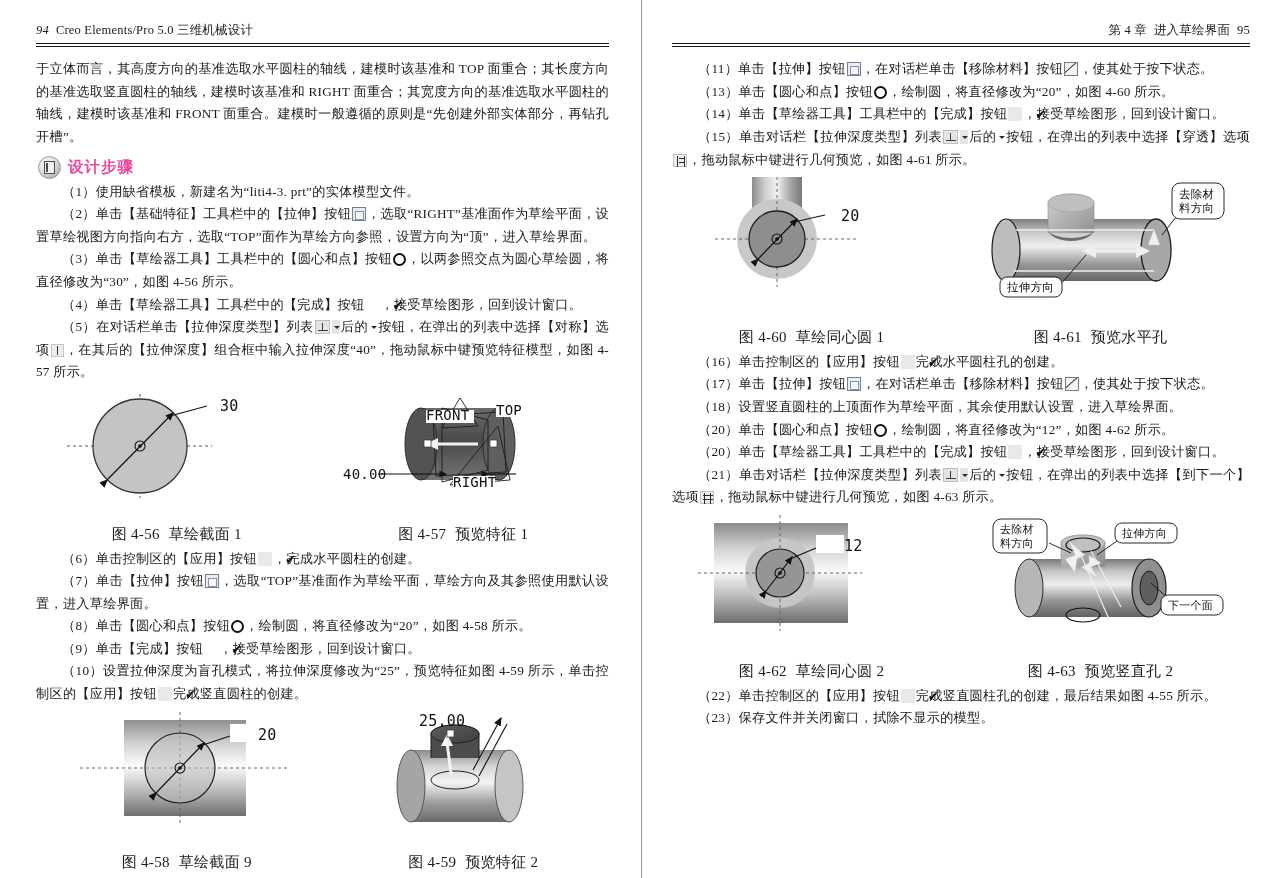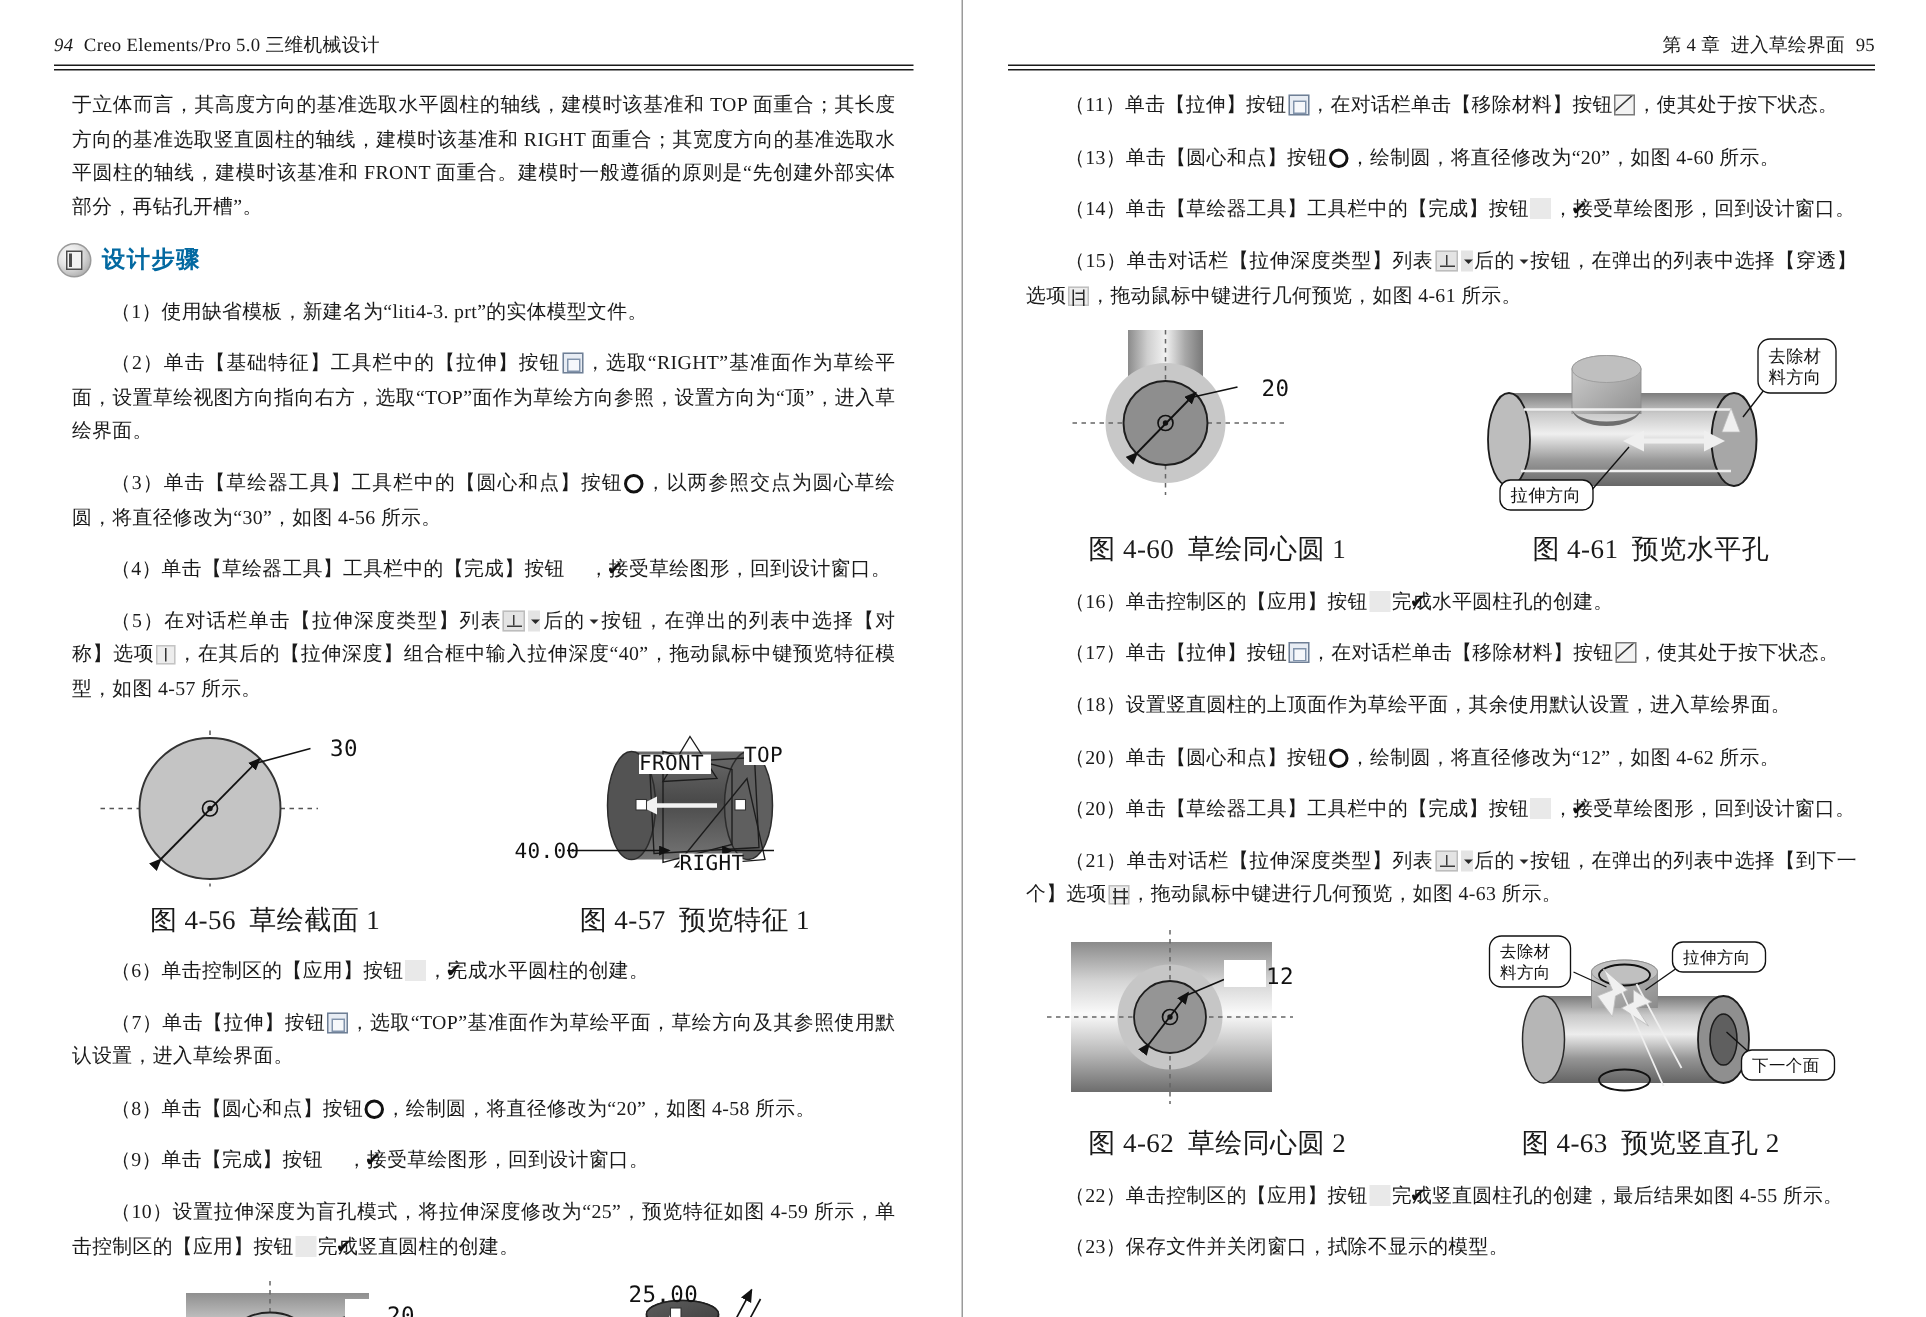--- a/index.html
+++ b/index.html
@@ -62,21 +62,21 @@
   
   .body {
     margin-top: 11px;
     font-size: 13.2px;
     line-height: 22.6px;
     text-align: justify;
     text-justify: inter-ideograph;
     letter-spacing: .25px;
   }
   p.para {
-    margin: 12px;
+    margin: 0;
     text-indent: 0;
   }
   p.ind { text-indent: 26px; }
 
   
   .sect-head {
     display: flex;
     align-items: center;
     gap: 7px;
     margin: 7px 0 2px 2px;
@@ -105,21 +105,21 @@
     left: 7px; top: 6px;
     width: 2px; height: 9px;
     background: #4c4c4c;
     box-shadow: 0 0 0 0 #4c4c4c;
   }
   .sect-title {
     font-family: "DejaVu Sans", "Liberation Sans", sans-serif;
     font-size: 15.5px;
     font-weight: bold;
     letter-spacing: 1px;
-    color: #0369a1;
+    color: #ec4899;
   }
 
   
   .ic {
     display: inline-block;
     vertical-align: -3px;
     margin: 0 1px;
     box-sizing: border-box;
   }
   .ic-extrude {
@@ -272,22 +272,22 @@
     margin: 6px 0 2px 0;
   }
   .fig {
     text-align: center;
   }
   .fig-art {
     position: relative;
     margin: 0 auto;
   }
   .fig-cap {
-    font-size: 18px;
-    margin-top: 9px;
+    font-size: 15px;
+    margin-top: 23px;
     white-space: nowrap;
     letter-spacing: .3px;
   }
   .fig-cap .num { margin-right: 9px; }
   svg { display: block; overflow: visible; }
 </style>
 </head>
 <body>
 
 <div class="spread">

